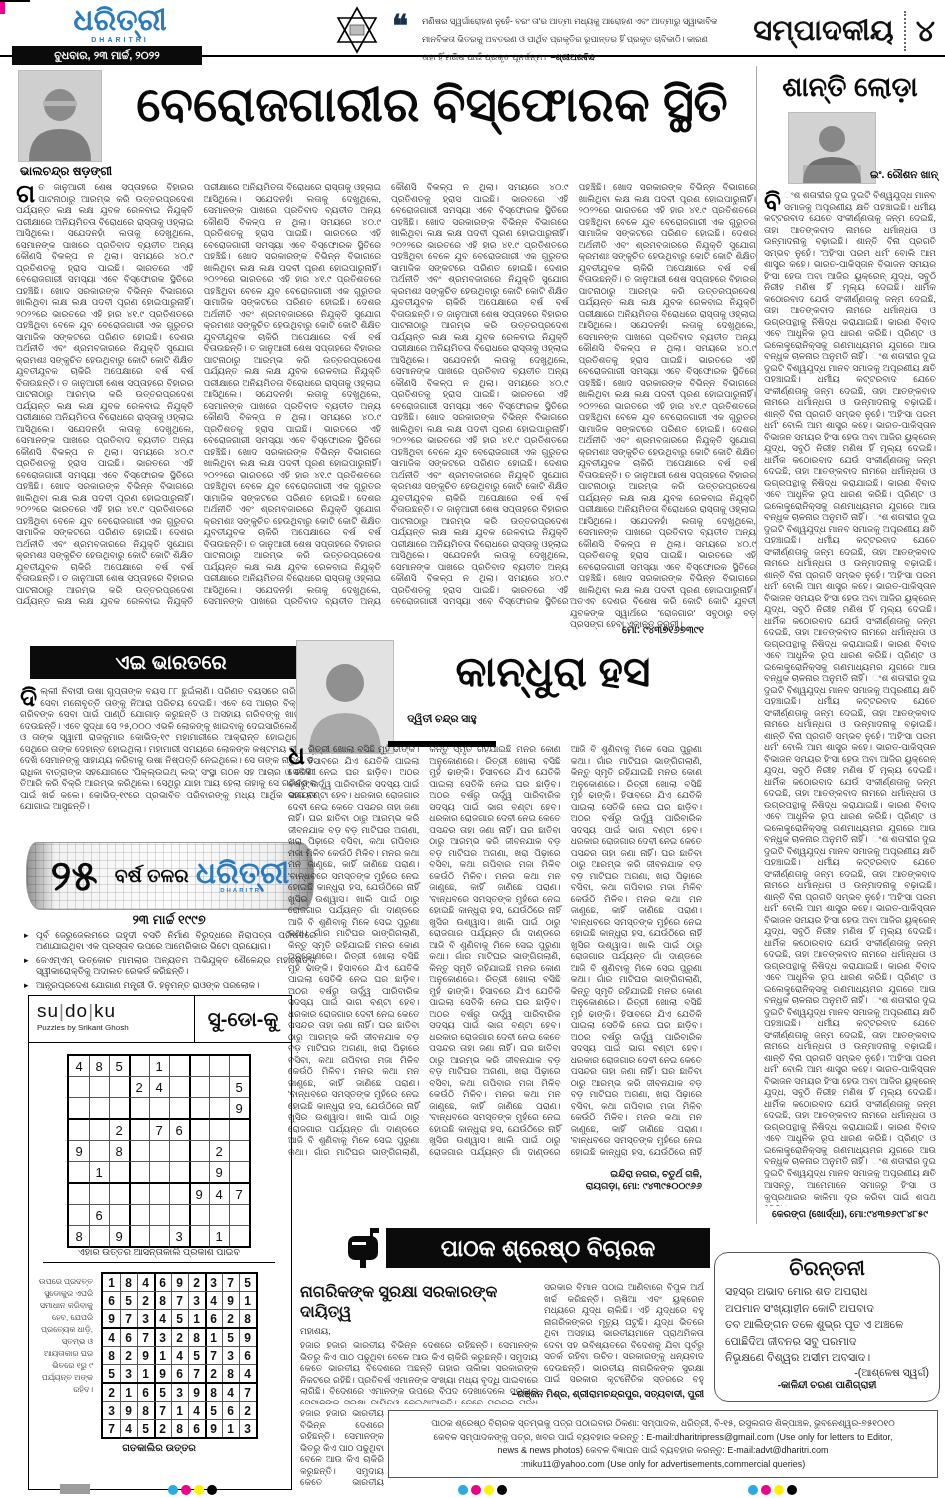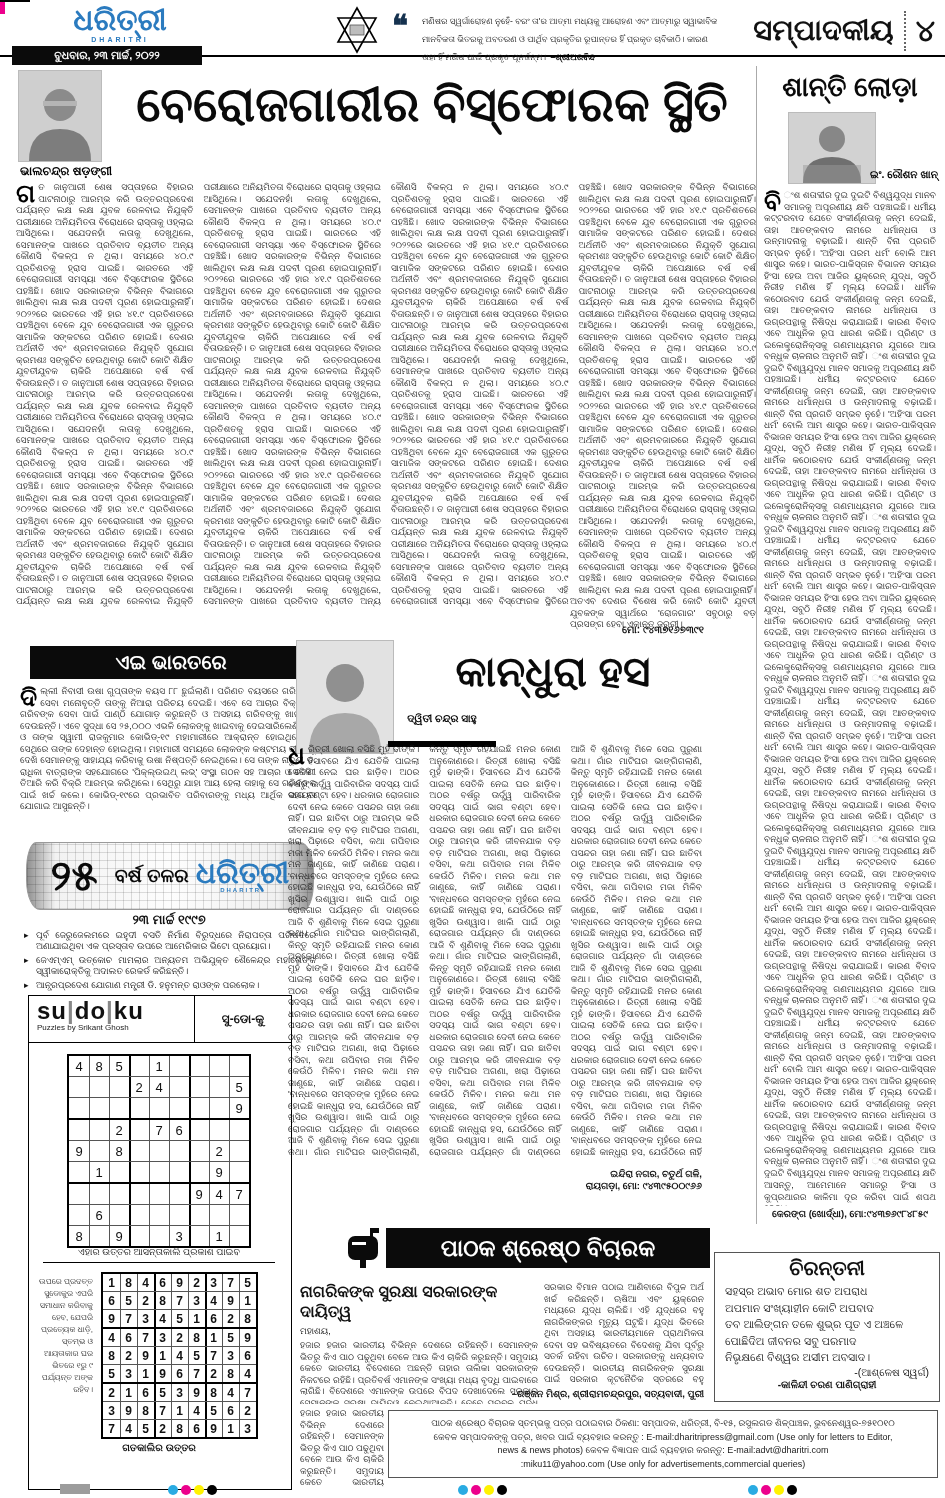--- a/index.html
+++ b/index.html
@@ -151,27 +151,27 @@
     <span class="dropcap">ଧ</span><span>ରିତ୍ରୀ ଖୋଲା ବସିଛି ମୁହଁ ଢାଙ୍କି। ହିସାବରେ ଯିଏ ଯେତିକି ପାଇଲା ସେତିକି ନେଇ ଘର ଛାଡ଼ିବ। ଅଠର ବର୍ଷରୁ ଊର୍ଦ୍ଧ୍ୱ ପାରିବାରିକ ସଦସ୍ୟ ପାଇଁ ଭାଗ ବଣ୍ଟା ହେବ। ଧରକାର ରୋଜଗାର ଦେବୀ ନେଇ କେତେ ପସନ୍ଦର ତାହା ଜଣା ନାହିଁ। ଘର ଛାତିବା ଠାରୁ ଆରମ୍ଭ କରି ଜୀବନଯାକ ବଡ଼ ବଡ଼ ମାଟିଘର ଅଗଣା, ଖରା ପିଢ଼ାରେ ବସିବା, କଥା ଗପିବାର ମଜା ମିଳିବ କେଉଁଠି ମିଳିବ। ମନର କଥା ମନ ଜାଣୁଛେ, କାହିଁ ଜାଣିଛେ ପରାଣ। 'ବାନ୍ଧବରେ ସମସ୍ତଙ୍କ ମୁହଁରେ ନେଇ ହୋଇଛି କାନ୍ଧୁରା ହସ, ଯେଉଁଠିରେ ନାହିଁ ଖୁସିର ଉଶ୍ୱାସ। ଖାଲି ପାଇଁ ଠାରୁ ରୋଜଗାର ପର୍ଯ୍ୟନ୍ତ ଗାଁ ଦାଣ୍ଡରେ ଆଜି ବି ଶୁଣିବାକୁ ମିଳେ ସେଇ ପୁରୁଣା କଥା। ଗାଁର ମାଟିଘର ଭାଙ୍ଗିଗଲାଣି, କିନ୍ତୁ ସ୍ମୃତି ରହିଯାଇଛି ମନର କୋଣ ଅନୁକୋଣରେ। ରିତ୍ରୀ ଖୋଲା ବସିଛି ମୁହଁ ଢାଙ୍କି। ହିସାବରେ ଯିଏ ଯେତିକି ପାଇଲା ସେତିକି ନେଇ ଘର ଛାଡ଼ିବ। ଅଠର ବର୍ଷରୁ ଊର୍ଦ୍ଧ୍ୱ ପାରିବାରିକ ସଦସ୍ୟ ପାଇଁ ଭାଗ ବଣ୍ଟା ହେବ। ଧରକାର ରୋଜଗାର ଦେବୀ ନେଇ କେତେ ପସନ୍ଦର ତାହା ଜଣା ନାହିଁ। ଘର ଛାତିବା ଠାରୁ ଆରମ୍ଭ କରି ଜୀବନଯାକ ବଡ଼ ବଡ଼ ମାଟିଘର ଅଗଣା, ଖରା ପିଢ଼ାରେ ବସିବା, କଥା ଗପିବାର ମଜା ମିଳିବ କେଉଁଠି ମିଳିବ। ମନର କଥା ମନ ଜାଣୁଛେ, କାହିଁ ଜାଣିଛେ ପରାଣ। 'ବାନ୍ଧବରେ ସମସ୍ତଙ୍କ ମୁହଁରେ ନେଇ ହୋଇଛି କାନ୍ଧୁରା ହସ, ଯେଉଁଠିରେ ନାହିଁ ଖୁସିର ଉଶ୍ୱାସ। ଖାଲି ପାଇଁ ଠାରୁ ରୋଜଗାର ପର୍ଯ୍ୟନ୍ତ ଗାଁ ଦାଣ୍ଡରେ ଆଜି ବି ଶୁଣିବାକୁ ମିଳେ ସେଇ ପୁରୁଣା କଥା। ଗାଁର ମାଟିଘର ଭାଙ୍ଗିଗଲାଣି, କିନ୍ତୁ ସ୍ମୃତି ରହିଯାଇଛି ମନର କୋଣ ଅନୁକୋଣରେ। ରିତ୍ରୀ ଖୋଲା ବସିଛି ମୁହଁ ଢାଙ୍କି। ହିସାବରେ ଯିଏ ଯେତିକି ପାଇଲା ସେତିକି ନେଇ ଘର ଛାଡ଼ିବ। ଅଠର ବର୍ଷରୁ ଊର୍ଦ୍ଧ୍ୱ ପାରିବାରିକ ସଦସ୍ୟ ପାଇଁ ଭାଗ ବଣ୍ଟା ହେବ। ଧରକାର ରୋଜଗାର ଦେବୀ ନେଇ କେତେ ପସନ୍ଦର ତାହା ଜଣା ନାହିଁ। ଘର ଛାତିବା ଠାରୁ ଆରମ୍ଭ କରି ଜୀବନଯାକ ବଡ଼ ବଡ଼ ମାଟିଘର ଅଗଣା, ଖରା ପିଢ଼ାରେ ବସିବା, କଥା ଗପିବାର ମଜା ମିଳିବ କେଉଁଠି ମିଳିବ। ମନର କଥା ମନ ଜାଣୁଛେ, କାହିଁ ଜାଣିଛେ ପରାଣ। 'ବାନ୍ଧବରେ ସମସ୍ତଙ୍କ ମୁହଁରେ ନେଇ ହୋଇଛି କାନ୍ଧୁରା ହସ, ଯେଉଁଠିରେ ନାହିଁ ଖୁସିର ଉଶ୍ୱାସ। ଖାଲି ପାଇଁ ଠାରୁ ରୋଜଗାର ପର୍ଯ୍ୟନ୍ତ ଗାଁ ଦାଣ୍ଡରେ ଆଜି ବି ଶୁଣିବାକୁ ମିଳେ ସେଇ ପୁରୁଣା କଥା। ଗାଁର ମାଟିଘର ଭାଙ୍ଗିଗଲାଣି, କିନ୍ତୁ ସ୍ମୃତି ରହିଯାଇଛି ମନର କୋଣ ଅନୁକୋଣରେ। ରିତ୍ରୀ ଖୋଲା ବସିଛି ମୁହଁ ଢାଙ୍କି। ହିସାବରେ ଯିଏ ଯେତିକି ପାଇଲା ସେତିକି ନେଇ ଘର ଛାଡ଼ିବ। ଅଠର ବର୍ଷରୁ ଊର୍ଦ୍ଧ୍ୱ ପାରିବାରିକ ସଦସ୍ୟ ପାଇଁ ଭାଗ ବଣ୍ଟା ହେବ। ଧରକାର ରୋଜଗାର ଦେବୀ ନେଇ କେତେ ପସନ୍ଦର ତାହା ଜଣା ନାହିଁ। ଘର ଛାତିବା ଠାରୁ ଆରମ୍ଭ କରି ଜୀବନଯାକ ବଡ଼ ବଡ଼ ମାଟିଘର ଅଗଣା, ଖରା ପିଢ଼ାରେ ବସିବା, କଥା ଗପିବାର ମଜା ମିଳିବ କେଉଁଠି ମିଳିବ। ମନର କଥା ମନ ଜାଣୁଛେ, କାହିଁ ଜାଣିଛେ ପରାଣ। 'ବାନ୍ଧବରେ ସମସ୍ତଙ୍କ ମୁହଁରେ ନେଇ ହୋଇଛି କାନ୍ଧୁରା ହସ, ଯେଉଁଠିରେ ନାହିଁ ଖୁସିର ଉଶ୍ୱାସ। ଖାଲି ପାଇଁ ଠାରୁ ରୋଜଗାର ପର୍ଯ୍ୟନ୍ତ ଗାଁ ଦାଣ୍ଡରେ ଆଜି ବି ଶୁଣିବାକୁ ମିଳେ ସେଇ ପୁରୁଣା କଥା। ଗାଁର ମାଟିଘର ଭାଙ୍ଗିଗଲାଣି, କିନ୍ତୁ ସ୍ମୃତି ରହିଯାଇଛି ମନର କୋଣ ଅନୁକୋଣରେ। ରିତ୍ରୀ ଖୋଲା ବସିଛି ମୁହଁ ଢାଙ୍କି। ହିସାବରେ ଯିଏ ଯେତିକି ପାଇଲା ସେତିକି ନେଇ ଘର ଛାଡ଼ିବ। ଅଠର ବର୍ଷରୁ ଊର୍ଦ୍ଧ୍ୱ ପାରିବାରିକ ସଦସ୍ୟ ପାଇଁ ଭାଗ ବଣ୍ଟା ହେବ। ଧରକାର ରୋଜଗାର ଦେବୀ ନେଇ କେତେ ପସନ୍ଦର ତାହା ଜଣା ନାହିଁ। ଘର ଛାତିବା ଠାରୁ ଆରମ୍ଭ କରି ଜୀବନଯାକ ବଡ଼ ବଡ଼ ମାଟିଘର ଅଗଣା, ଖରା ପିଢ଼ାରେ ବସିବା, କଥା ଗପିବାର ମଜା ମିଳିବ କେଉଁଠି ମିଳିବ। ମନର କଥା ମନ ଜାଣୁଛେ, କାହିଁ ଜାଣିଛେ ପରାଣ। 'ବାନ୍ଧବରେ ସମସ୍ତଙ୍କ ମୁହଁରେ ନେଇ ହୋଇଛି କାନ୍ଧୁରା ହସ, ଯେଉଁଠିରେ ନାହିଁ ଖୁସିର ଉଶ୍ୱାସ। ଖାଲି ପାଇଁ ଠାରୁ ରୋଜଗାର ପର୍ଯ୍ୟନ୍ତ ଗାଁ ଦାଣ୍ଡରେ ଆଜି ବି ଶୁଣିବାକୁ ମିଳେ ସେଇ ପୁରୁଣା କଥା। ଗାଁର ମାଟିଘର ଭାଙ୍ଗିଗଲାଣି, କିନ୍ତୁ ସ୍ମୃତି ରହିଯାଇଛି ମନର କୋଣ ଅନୁକୋଣରେ। ରିତ୍ରୀ ଖୋଲା ବସିଛି ମୁହଁ ଢାଙ୍କି। ହିସାବରେ ଯିଏ ଯେତିକି ପାଇଲା ସେତିକି ନେଇ ଘର ଛାଡ଼ିବ। ଅଠର ବର୍ଷରୁ ଊର୍ଦ୍ଧ୍ୱ ପାରିବାରିକ ସଦସ୍ୟ ପାଇଁ ଭାଗ ବଣ୍ଟା ହେବ। ଧରକାର ରୋଜଗାର ଦେବୀ ନେଇ କେତେ ପସନ୍ଦର ତାହା ଜଣା ନାହିଁ। ଘର ଛାତିବା ଠାରୁ ଆରମ୍ଭ କରି ଜୀବନଯାକ ବଡ଼ ବଡ଼ ମାଟିଘର ଅଗଣା, ଖରା ପିଢ଼ାରେ ବସିବା, କଥା ଗପିବାର ମଜା ମିଳିବ କେଉଁଠି ମିଳିବ। ମନର କଥା ମନ ଜାଣୁଛେ, କାହିଁ ଜାଣିଛେ ପରାଣ। 'ବାନ୍ଧବରେ ସମସ୍ତଙ୍କ ମୁହଁରେ ନେଇ ହୋଇଛି କାନ୍ଧୁରା ହସ, ଯେଉଁଠିରେ ନାହିଁ ଖୁସିର ଉଶ୍ୱାସ। ଖାଲି ପାଇଁ ଠାରୁ ରୋଜଗାର ପର୍ଯ୍ୟନ୍ତ ଗାଁ ଦାଣ୍ଡରେ ଆଜି ବି ଶୁଣିବାକୁ ମିଳେ ସେଇ ପୁରୁଣା କଥା। ଗାଁର ମାଟିଘର ଭାଙ୍ଗିଗଲାଣି, କିନ୍ତୁ ସ୍ମୃତି ରହିଯାଇଛି ମନର କୋଣ ଅନୁକୋଣରେ। ରିତ୍ରୀ ଖୋଲା ବସିଛି ମୁହଁ ଢାଙ୍କି। ହିସାବରେ ଯିଏ ଯେତିକି ପାଇଲା ସେତିକି ନେଇ ଘର ଛାଡ଼ିବ। ଅଠର ବର୍ଷରୁ ଊର୍ଦ୍ଧ୍ୱ ପାରିବାରିକ ସଦସ୍ୟ ପାଇଁ ଭାଗ ବଣ୍ଟା ହେବ। ଧରକାର ରୋଜଗାର ଦେବୀ ନେଇ କେତେ ପସନ୍ଦର ତାହା ଜଣା ନାହିଁ। ଘର ଛାତିବା ଠାରୁ ଆରମ୍ଭ କରି ଜୀବନଯାକ ବଡ଼ ବଡ଼ ମାଟିଘର ଅଗଣା, ଖରା ପିଢ଼ାରେ ବସିବା, କଥା ଗପିବାର ମଜା ମିଳିବ କେଉଁଠି ମିଳିବ। ମନର କଥା ମନ ଜାଣୁଛେ, କାହିଁ ଜାଣିଛେ ପରାଣ। 'ବାନ୍ଧବରେ ସମସ୍ତଙ୍କ ମୁହଁରେ ନେଇ ହୋଇଛି କାନ୍ଧୁରା ହସ, ଯେଉଁଠିରେ ନାହିଁ ଖୁସିର ଉଶ୍ୱାସ। ଖାଲି ପାଇଁ ଠାରୁ ରୋଜଗାର ପର୍ଯ୍ୟନ୍ତ ଗାଁ ଦାଣ୍ଡରେ ଆଜି ବି ଶୁଣିବାକୁ ମିଳେ ସେଇ ପୁରୁଣା କଥା। ଗାଁର ମାଟିଘର ଭାଙ୍ଗିଗଲାଣି, କିନ୍ତୁ ସ୍ମୃତି ରହିଯାଇଛି ମନର କୋଣ ଅନୁକୋଣରେ। ରିତ୍ରୀ ଖୋଲା ବସିଛି ମୁହଁ ଢାଙ୍କି। ହିସାବରେ ଯିଏ ଯେତିକି ପାଇଲା ସେତିକି ନେଇ ଘର ଛାଡ଼ିବ। ଅଠର ବର୍ଷରୁ ଊର୍ଦ୍ଧ୍ୱ ପାରିବାରିକ ସଦସ୍ୟ ପାଇଁ ଭାଗ ବଣ୍ଟା ହେବ। ଧରକାର ରୋଜଗାର ଦେବୀ ନେଇ କେତେ ପସନ୍ଦର ତାହା ଜଣା ନାହିଁ। ଘର ଛାତିବା ଠାରୁ ଆରମ୍ଭ କରି ଜୀବନଯାକ ବଡ଼ ବଡ଼ ମାଟିଘର ଅଗଣା, ଖରା ପିଢ଼ାରେ ବସିବା, କଥା ଗପିବାର ମଜା ମିଳିବ କେଉଁଠି ମିଳିବ। ମନର କଥା ମନ ଜାଣୁଛେ, କାହିଁ ଜାଣିଛେ ପରାଣ। 'ବାନ୍ଧବରେ ସମସ୍ତଙ୍କ ମୁହଁରେ ନେଇ ହୋଇଛି କାନ୍ଧୁରା ହସ, ଯେଉଁଠିରେ ନାହିଁ ଖୁସିର ଉଶ୍ୱାସ। ଖାଲି ପାଇଁ ଠାରୁ ରୋଜଗାର ପର୍ଯ୍ୟନ୍ତ ଗାଁ ଦାଣ୍ଡରେ ଆଜି ବି ଶୁଣିବାକୁ ମିଳେ ସେଇ ପୁରୁଣା କଥା। ଗାଁର ମାଟିଘର ଭାଙ୍ଗିଗଲାଣି, କିନ୍ତୁ ସ୍ମୃତି ରହିଯାଇଛି ମନର କୋଣ ଅନୁକୋଣରେ।</span>
   </div>
   <div class="abs" style="left:540px;top:1168px;width:162px;text-align:right;font-weight:bold;font-size:9.5px;line-height:12px;">
     <div>ଇନ୍ଦିରା ନଗର, ଚତୁର୍ଥ ଗଳି,</div>
     <div>ରାୟଗଡ଼ା, ମୋ: ୯୪୩୯୫୦୦୯୬୬</div>
   </div>
 
   <div class="abs" style="left:28px;top:995px;width:262px;height:493px;border:1.5px solid #000;">
     <div style="display:flex;height:46px;border-bottom:1.5px solid #000;">
       <div style="flex:1;padding:3px 0 0 8px;">
-        <div style="font-size:24px;font-weight:bold;line-height:24px;letter-spacing:1px;">
+        <div style="font-size:19px;font-weight:normal;line-height:24px;letter-spacing:1px;">
           <span>su</span><span style="color:#888;">|</span><span>do</span><span style="color:#888;">|</span><span>ku</span>
         </div>
         <div style="font-size:8px;color:#222;">Puzzles by Srikant Ghosh</div>
       </div>
       <div style="width:96px;border-left:1.5px solid #000;display:flex;align-items:center;justify-content:center;">
-        <span style="font-size:12px;font-weight:bold;">ସୁ-ଡୋ-କୁ</span>
+        <span style="font-size:20px;font-weight:bold;">ସୁ-ଡୋ-କୁ</span>
       </div>
     </div>
 
     <div class="sd-grid puz" style="position:absolute;left:38px;top:58px;grid-template-columns:repeat(9,20px);">
         <div class="sd-cell">4</div>
         <div class="sd-cell">8</div>
         <div class="sd-cell br">5</div>
         <div class="sd-cell"></div>
         <div class="sd-cell">1</div>
         <div class="sd-cell br"></div>
@@ -371,21 +371,21 @@
   </div>
   <div class="abs" style="left:420px;top:1388px;width:284px;text-align:right;font-weight:bold;font-size:9.5px;line-height:12px;">–ରଞ୍ଜନ ମିଶ୍ର, ଶ୍ରୀରାମଚନ୍ଦ୍ରପୁର, ସତ୍ୟବାଦୀ, ପୁରୀ</div>
 
   <div class="abs box" style="left:388px;top:1410px;width:550px;height:68px;text-align:center;padding-top:6px;box-sizing:border-box;">
       <div class="contact-line">ପାଠକ ଶ୍ରେଷ୍ଠ ବିଚାରକ ସ୍ତମ୍ଭକୁ ପତ୍ର ପଠାଇବାର ଠିକଣା: ସମ୍ପାଦକ, ଧରିତ୍ରୀ, ବି-୧୫, ରସୁଲଗଡ ଶିଳ୍ପାଞ୍ଚଳ, ଭୁବନେଶ୍ୱର-୭୫୧୦୧୦</div>
       <div class="contact-line">କେବଳ ସମ୍ପାଦକଙ୍କୁ ପତ୍ର, ଖବର ପାଇଁ ବ୍ୟବହାର କରନ୍ତୁ : E-mail:dharitripress@gmail.com (Use only for letters to Editor,</div>
       <div class="contact-line">news &amp; news photos) କେବଳ ବିଜ୍ଞାପନ ପାଇଁ ବ୍ୟବହାର କରନ୍ତୁ: E-mail:advt@dharitri.com</div>
       <div class="contact-line">:miku11@yahoo.com (Use only for advertisements,commercial queries)</div>
     </div>
 
-  <div class="abs box" style="left:714px;top:1252px;width:226px;height:150px;padding:4px 10px;box-sizing:border-box;">
+  <div class="abs box" style="left:714px;top:1252px;width:226px;height:150px;padding:4px 10px;box-sizing:border-box;border-radius:14px;">
     <div style="text-align:center;font-size:20px;font-weight:bold;margin-bottom:3px;">ଚିରନ୍ତନୀ</div>
     <div>
         <div class="poem-line">ସହସ୍ର ଅଭାବ ମୋର ଶତ ଅପରାଧ</div>
         <div class="poem-line">ଅପମାନ ସଂଖ୍ୟାହୀନ କୋଟି ଅପବାଦ</div>
         <div class="poem-line">ତବ ଆଲିଙ୍ଗନ ତଳେ ଶୁଭ୍ର ପୂତ ଏ ଅଞ୍ଚଳେ</div>
         <div class="poem-line">ପୋଛିଦିଅ ଜୀବନର ସବୁ ପରମାଦ</div>
         <div class="poem-line">ନିଭୃକ୍ଷଣେ ବିଶ୍ୱର ଅସୀମ ଅବସାଦ।</div>
       </div>
     <div style="text-align:right;font-size:10.5px;">-(ଆଶ୍ଳେଷ ସ୍ୱର୍ଗ)</div>
     <div style="text-align:center;font-size:10px;font-weight:bold;">-କାଳିନ୍ଦୀ ଚରଣ ପାଣିଗ୍ରାହୀ</div>

